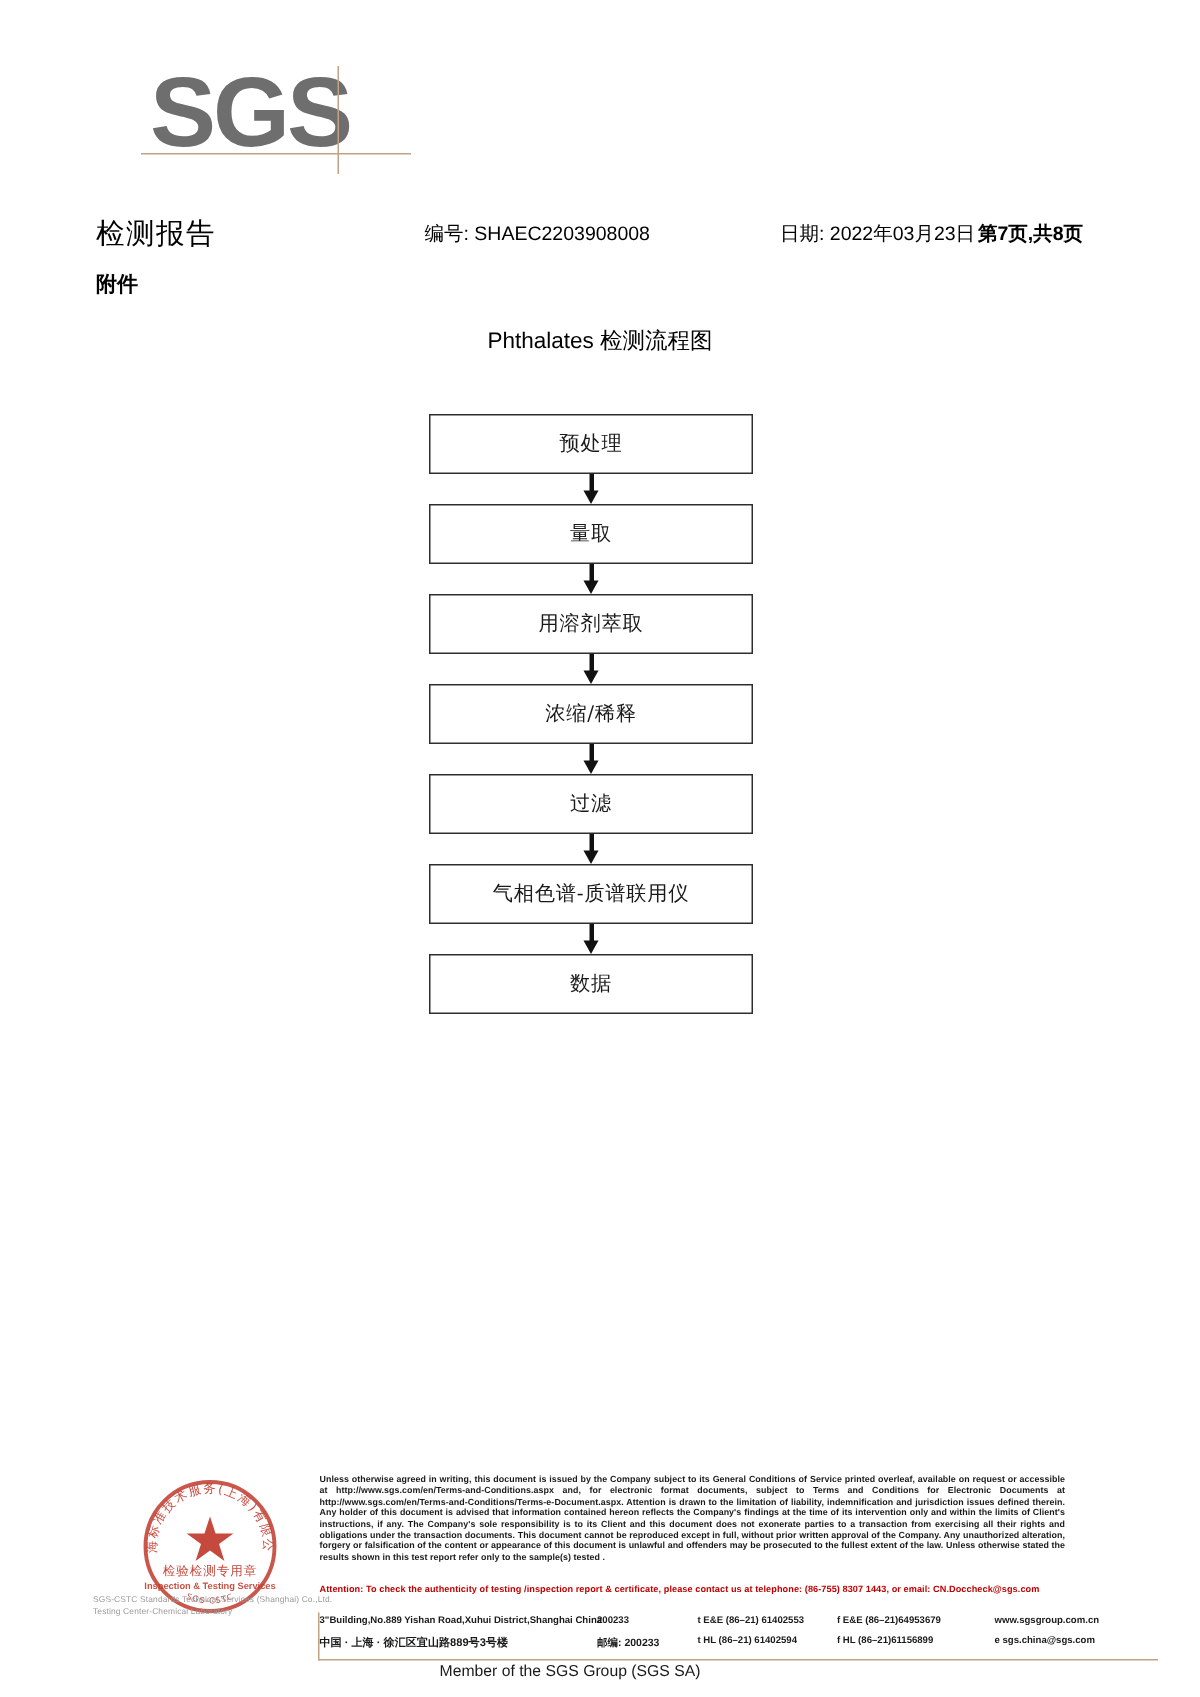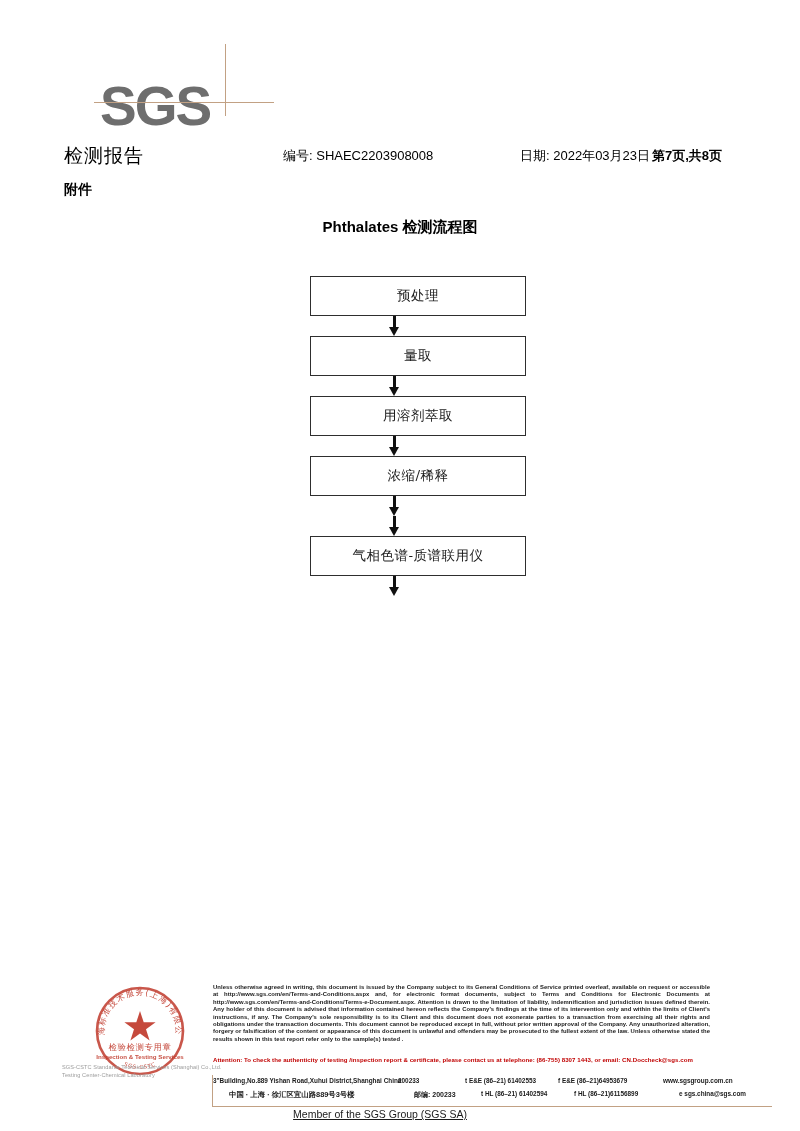--- a/index.html
+++ b/index.html
@@ -23,25 +23,24 @@
     top: 38px;
     width: 150px;
     height: 80px;
   }
   #sgs-logo .wordmark {
     position: absolute;
     left: 0;
     top: 0;
     font-family: "Liberation Sans", "DejaVu Sans", sans-serif;
     font-weight: bold;
-    font-size: 55px;
+    font-size: 66px;
     letter-spacing: -2px;
     color: #6e6e6e;
     line-height: 72px;
-    margin-top: 32px;
   }
   #sgs-logo .rule-h {
     position: absolute;
     left: -6px;
     top: 64px;
     width: 180px;
     height: 1px;
     background: #c2a184;
   }
   #sgs-logo .rule-v {
@@ -92,39 +91,38 @@
   }
 
   
   #flowchart-title {
     position: absolute;
     left: 0;
     top: 218px;
     width: 800px;
     text-align: center;
     font-size: 15px;
-    font-weight: bold;
+    font-weight: normal;
   }
   #flowchart {
     position: absolute;
     left: 286px;
     top: 276px;
     width: 218px;
   }
   .flow-node {
     position: relative;
     width: 216px;
     height: 40px;
     border: 1px solid #2e2e2e;
     background: #ffffff;
     box-sizing: border-box;
     display: flex;
     align-items: center;
     justify-content: center;
-    margin-left: 24px;
   }
   .flow-node .node-label {
     font-family: "DejaVu Serif", "Liberation Serif", serif;
     font-size: 13.5px;
     color: #1a1a1a;
     letter-spacing: 0.5px;
   }
   .flow-arrow {
     position: relative;
     width: 216px;
@@ -219,40 +217,39 @@
   .addr-row {
     position: absolute;
     left: 213px;
     width: 560px;
     height: 12px;
     font-size: 6.4px;
     color: #1a1a1a;
     font-weight: bold;
   }
   .addr-row.r1 { top: 102px; }
-  .addr-row.r2 { top: 115px; margin-left: 16px; }
+  .addr-row.r2 { top: 115px; }
   .addr-row .c-addr  { position: absolute; left: 0px;   top: 0; }
   .addr-row .c-zip   { position: absolute; left: 185px; top: 0; }
   .addr-row .c-t1    { position: absolute; left: 252px; top: 0; }
   .addr-row .c-t2    { position: absolute; left: 345px; top: 0; }
   .addr-row .c-web   { position: absolute; left: 450px; top: 0; }
   .addr-row.r2 .c-addr { font-size: 7.4px; }
   .addr-row.r2 .c-zip  { font-size: 7.0px; }
 
   #member-line {
     position: absolute;
     left: 0;
     top: 1108px;
     width: 800px;
     text-align: center;
     font-size: 10.5px;
     color: #1a1a1a;
     padding-right: 40px;
     box-sizing: border-box;
-    text-decoration: underline;
   }
 </style>
 </head>
 <body>
 
 <div id="sgs-logo">
   <div class="wordmark">SGS</div>
   <div class="rule-h"></div>
   <div class="rule-v"></div>
 </div>
@@ -291,33 +288,39 @@
   </div>
 
   <div class="flow-node">
     <span class="node-label">浓缩/稀释</span>
   </div>
   <div class="flow-arrow">
     <span class="shaft"></span>
       <span class="head"></span>
   </div>
 
+  <div class="flow-node">
+    <span class="node-label">过滤</span>
+  </div>
   <div class="flow-arrow">
     <span class="shaft"></span>
       <span class="head"></span>
   </div>
 
   <div class="flow-node">
     <span class="node-label">气相色谱-质谱联用仪</span>
   </div>
   <div class="flow-arrow">
     <span class="shaft"></span>
       <span class="head"></span>
   </div>
 
+  <div class="flow-node">
+    <span class="node-label">数据</span>
+  </div>
 </div>
 
 <div id="footer">
 
   <div id="seal">
     <svg width="140" height="100" viewBox="0 0 140 100">
       <circle cx="70" cy="48" r="43" fill="none" stroke="#c0392b" stroke-width="2.6" opacity="0.85"></circle>
       <path id="arcTop" d="M 34,48 A 36,36 0 0 1 106,48" fill="none"></path>
       <path id="arcBot" d="M 32,48 A 38,38 0 0 0 108,48" fill="none"></path>
       <text font-size="8.2" fill="#c0392b" font-family="DejaVu Sans, sans-serif" opacity="0.9" letter-spacing="1.2">

